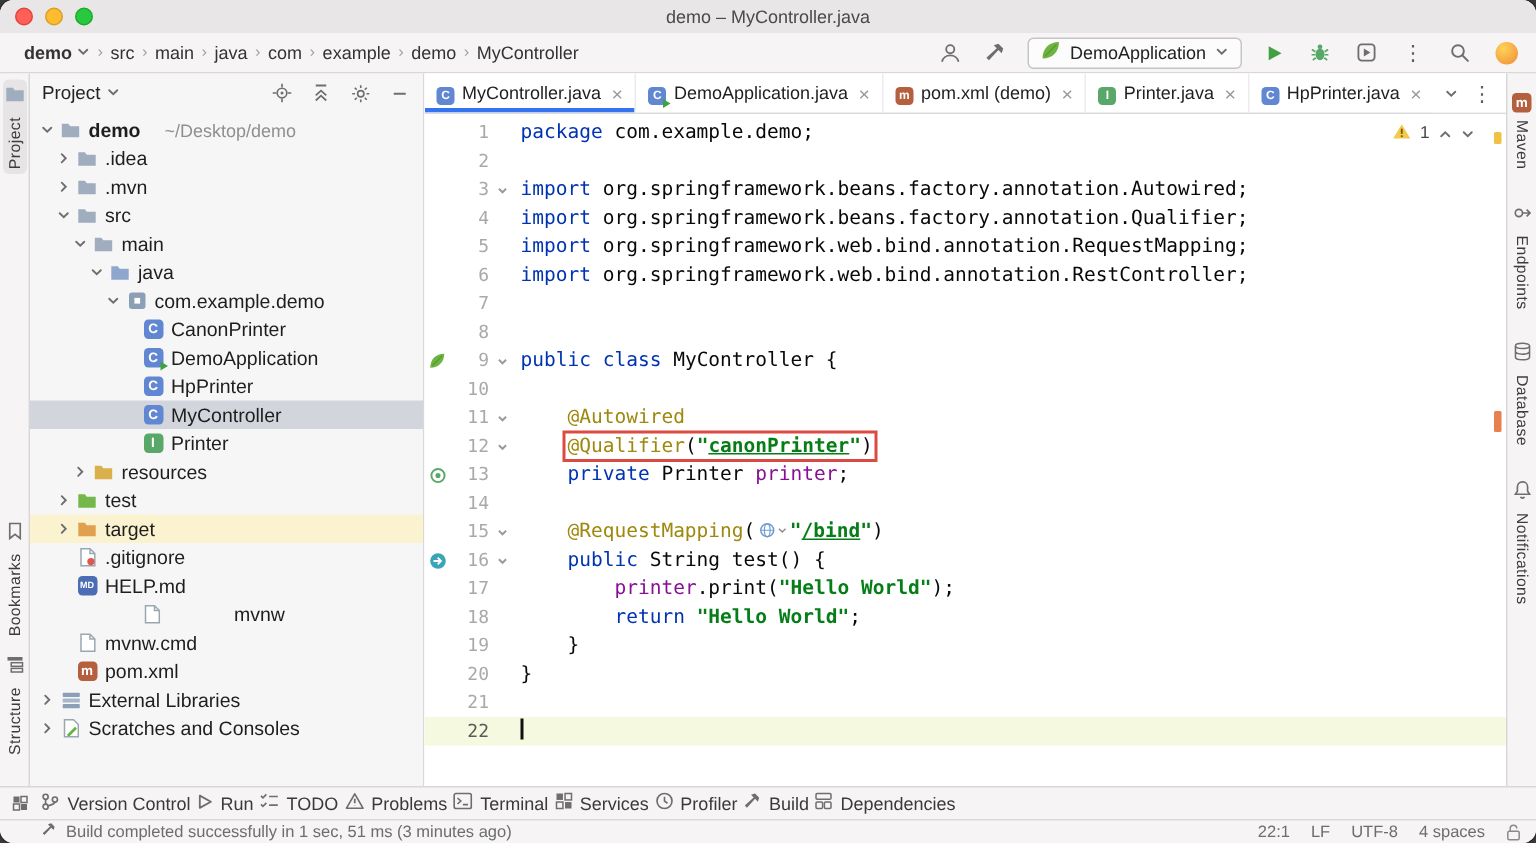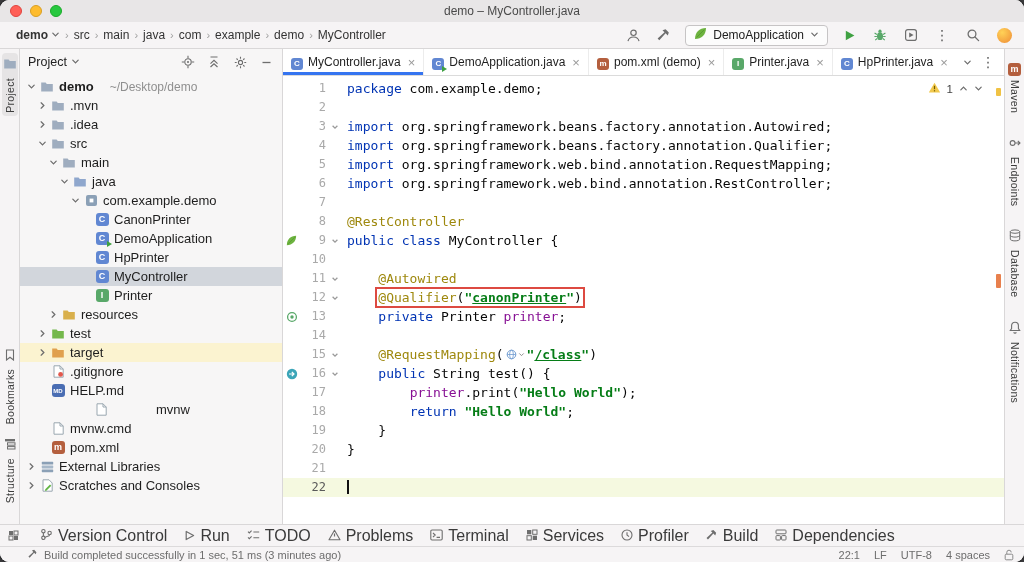--- a/index.html
+++ b/index.html
@@ -71,21 +71,21 @@
 .tk-fld{color:#871094}
 .tk-pl{color:#080808}
 .red-box{outline:2px solid #dd4a41;outline-offset:1px}
 .inlay{display:inline-flex;align-items:center;vertical-align:-1px;margin:0 2px;gap:1px;cursor:pointer}
 .caret{display:inline-block;width:1.5px;height:14px;background:#111;vertical-align:-2px}
 .inspection-widget{position:absolute;top:5px;right:16px;display:flex;align-items:center;gap:6px;font-family:"Liberation Sans",sans-serif;font-size:11.5px;color:#454545;background:rgba(255,255,255,.92);padding:1px 5px;border-radius:4px}
 .iw-btn{cursor:pointer;display:inline-flex;align-items:center}
 .stripe-mark{position:absolute;width:5px;border-radius:1px}
 .stripe-warn{right:3px;top:12px;height:8px;background:#f0c244}
 .stripe-box{right:3px;top:198px;height:14px;background:#e8804d}
-.bottombar{height:22px;background:#f6f4f5;border-top:1px solid #d9d7d8;display:flex;align-items:center;gap:17px;padding:0 12px 0 8px;flex:none;font-size:16px;color:#3a3a3a}
+.bottombar{height:22px;background:#f6f4f5;border-top:1px solid #d9d7d8;display:flex;align-items:center;gap:4px;padding:0 12px 0 8px;flex:none;font-size:12px;color:#3a3a3a}
 .bb-item{display:flex;align-items:center;gap:5px;cursor:pointer;white-space:nowrap}
 .bb-corner{display:inline-flex;align-items:center;margin-right:4px;cursor:pointer}
 .statusbar{height:16px;background:#f6f4f5;border-top:1px solid #dcdadb;display:flex;align-items:center;padding:0 10px 0 28px;flex:none;font-size:11px;color:#6d6d6d}
 .status-left{display:flex;align-items:center;gap:6px;white-space:nowrap}
 .status-right{margin-left:auto;display:flex;align-items:center;gap:14px}
 .st-seg{cursor:pointer;white-space:nowrap;display:inline-flex;align-items:center}
 </style>
 </head>
 <body>
 
@@ -269,34 +269,34 @@
             <span class="tree-chev">
               <svg width="9" height="9" viewBox="0 0 10 10">
                 <path d="M3.5 2L6.5 5 3.5 8" fill="none" stroke="#6e6e6e" stroke-width="1.4" stroke-linecap="round"></path>
               </svg>
             </span>
             <span class="tree-ico">
               <svg width="14" height="12" viewBox="0 0 14 12">
                 <path d="M1.2 1.5H5.6L6.8 3.1H12.8V10.5H1.2Z" fill="#9fadbf"></path>
               </svg>
             </span>
+            <span class="tree-label">.idea</span>
+          </div>
+          <div class="tree-row" style="padding-left: 17px;">
+            <span class="tree-chev">
+              <svg width="9" height="9" viewBox="0 0 10 10">
+                <path d="M3.5 2L6.5 5 3.5 8" fill="none" stroke="#6e6e6e" stroke-width="1.4" stroke-linecap="round"></path>
+              </svg>
+            </span>
+            <span class="tree-ico">
+              <svg width="14" height="12" viewBox="0 0 14 12">
+                <path d="M1.2 1.5H5.6L6.8 3.1H12.8V10.5H1.2Z" fill="#9fadbf"></path>
+              </svg>
+            </span>
             <span class="tree-label">.mvn</span>
-          </div>
-          <div class="tree-row" style="padding-left: 17px;">
-            <span class="tree-chev">
-              <svg width="9" height="9" viewBox="0 0 10 10">
-                <path d="M3.5 2L6.5 5 3.5 8" fill="none" stroke="#6e6e6e" stroke-width="1.4" stroke-linecap="round"></path>
-              </svg>
-            </span>
-            <span class="tree-ico">
-              <svg width="14" height="12" viewBox="0 0 14 12">
-                <path d="M1.2 1.5H5.6L6.8 3.1H12.8V10.5H1.2Z" fill="#9fadbf"></path>
-              </svg>
-            </span>
-            <span class="tree-label">.idea</span>
           </div>
           <div class="tree-row" style="padding-left: 17px;">
             <span class="tree-chev">
               <svg width="9" height="9" viewBox="0 0 10 10">
                 <path d="M2 3.5L5 6.5 8 3.5" fill="none" stroke="#6e6e6e" stroke-width="1.4" stroke-linecap="round"></path>
               </svg>
             </span>
             <span class="tree-ico">
               <svg width="14" height="12" viewBox="0 0 14 12">
                 <path d="M1.2 1.5H5.6L6.8 3.1H12.8V10.5H1.2Z" fill="#9fadbf"></path>
@@ -541,21 +541,21 @@
         <div>
             <div class="cl"><span class="g-ico"></span><span class="g-num">1</span><span class="g-fold"></span><span class="code"><span class="tk-kw">package</span><span class="tk-pl"> com.example.demo;</span></span></div>
             <div class="cl"><span class="g-ico"></span><span class="g-num">2</span><span class="g-fold"></span><span class="code"></span></div>
             <div class="cl"><span class="g-ico"></span><span class="g-num">3</span><span class="g-fold"><svg width="8" height="8" viewBox="0 0 10 10">
                   <path d="M2 3.5L5 6.5 8 3.5" fill="none" stroke="#9a9a9a" stroke-width="1.6"></path>
                 </svg></span><span class="code"><span class="tk-kw">import</span><span class="tk-pl"> org.springframework.beans.factory.annotation.Autowired;</span></span></div>
             <div class="cl"><span class="g-ico"></span><span class="g-num">4</span><span class="g-fold"></span><span class="code"><span class="tk-kw">import</span><span class="tk-pl"> org.springframework.beans.factory.annotation.Qualifier;</span></span></div>
             <div class="cl"><span class="g-ico"></span><span class="g-num">5</span><span class="g-fold"></span><span class="code"><span class="tk-kw">import</span><span class="tk-pl"> org.springframework.web.bind.annotation.RequestMapping;</span></span></div>
             <div class="cl"><span class="g-ico"></span><span class="g-num">6</span><span class="g-fold"></span><span class="code"><span class="tk-kw">import</span><span class="tk-pl"> org.springframework.web.bind.annotation.RestController;</span></span></div>
             <div class="cl"><span class="g-ico"></span><span class="g-num">7</span><span class="g-fold"></span><span class="code"></span></div>
-            <div class="cl"><span class="g-ico"></span><span class="g-num">8</span><span class="g-fold"></span><span class="code"><span class="tk-ann">@RestController</span></span></div>
+            <div class="cl"><span class="g-ico"></span><span class="g-num">8</span><span class="g-fold"></span></div>
             <div class="cl"><span class="g-ico"><svg width="11" height="11" viewBox="0 0 13 13">
                   <path d="M12 1C12 7.6 7.6 12 1 12 1 5.4 5.4 1 12 1z" fill="#6db33f"></path>
                   <path d="M2.6 10.4C5.2 7.8 7.8 5.2 10.4 2.6" stroke="#55962f" stroke-width=".8" fill="none"></path>
                 </svg></span><span class="g-num">9</span><span class="g-fold"><svg width="8" height="8" viewBox="0 0 10 10">
                   <path d="M2 3.5L5 6.5 8 3.5" fill="none" stroke="#9a9a9a" stroke-width="1.6"></path>
                 </svg></span><span class="code"><span class="tk-kw">public</span><span class="tk-pl"> </span><span class="tk-kw">class</span><span class="tk-pl"> MyController {</span></span></div>
             <div class="cl"><span class="g-ico"></span><span class="g-num">10</span><span class="g-fold"></span><span class="code"></span></div>
             <div class="cl"><span class="g-ico"></span><span class="g-num">11</span><span class="g-fold"><svg width="8" height="8" viewBox="0 0 10 10">
                   <path d="M2 3.5L5 6.5 8 3.5" fill="none" stroke="#9a9a9a" stroke-width="1.6"></path>
                 </svg></span><span class="code"><span class="tk-pl">    </span><span class="tk-ann">@Autowired</span></span></div>
@@ -568,21 +568,21 @@
                 </svg></span><span class="g-num">13</span><span class="g-fold"></span><span class="code"><span class="tk-pl">    </span><span class="tk-kw">private</span><span class="tk-pl"> Printer </span><span class="tk-fld">printer</span><span class="tk-pl">;</span></span></div>
             <div class="cl"><span class="g-ico"></span><span class="g-num">14</span><span class="g-fold"></span><span class="code"></span></div>
             <div class="cl"><span class="g-ico"></span><span class="g-num">15</span><span class="g-fold"><svg width="8" height="8" viewBox="0 0 10 10">
                   <path d="M2 3.5L5 6.5 8 3.5" fill="none" stroke="#9a9a9a" stroke-width="1.6"></path>
                 </svg></span><span class="code"><span class="tk-pl">    </span><span class="tk-ann">@RequestMapping</span><span class="tk-pl">(</span><span class="inlay"><svg width="11" height="11" viewBox="0 0 11 11">
                     <circle cx="5.5" cy="5.5" r="4.3" fill="none" stroke="#6f9bd0"></circle>
                     <ellipse cx="5.5" cy="5.5" rx="1.9" ry="4.3" fill="none" stroke="#6f9bd0" stroke-width=".8"></ellipse>
                     <path d="M1.2 5.5h8.6" stroke="#6f9bd0" stroke-width=".8"></path>
                   </svg><svg width="7" height="7" viewBox="0 0 8 8">
                     <path d="M1.5 2.8L4 5.3 6.5 2.8" fill="none" stroke="#8a8a8a" stroke-width="1.1"></path>
-                  </svg></span><span class="tk-str">"</span><span class="tk-strlink">/class</span><span class="tk-str">"</span><span class="tk-pl">)</span></span></div>
+                  </svg></span><span class="tk-str">"</span><span class="tk-strlink">/bind</span><span class="tk-str">"</span><span class="tk-pl">)</span></span></div>
             <div class="cl"><span class="g-ico"><svg width="12" height="12" viewBox="0 0 12 12">
                   <circle cx="6" cy="6" r="5.2" fill="#3ba5b8"></circle>
                   <path d="M3 6h4.6M5.8 3.8L8 6l-2.2 2.2" fill="none" stroke="#fff" stroke-width="1.2"></path>
                 </svg></span><span class="g-num">16</span><span class="g-fold"><svg width="8" height="8" viewBox="0 0 10 10">
                   <path d="M2 3.5L5 6.5 8 3.5" fill="none" stroke="#9a9a9a" stroke-width="1.6"></path>
                 </svg></span><span class="code"><span class="tk-pl">    </span><span class="tk-kw">public</span><span class="tk-pl"> String test() {</span></span></div>
             <div class="cl"><span class="g-ico"></span><span class="g-num">17</span><span class="g-fold"></span><span class="code"><span class="tk-pl">        </span><span class="tk-fld">printer</span><span class="tk-pl">.print(</span><span class="tk-str">"Hello World"</span><span class="tk-pl">);</span></span></div>
             <div class="cl"><span class="g-ico"></span><span class="g-num">18</span><span class="g-fold"></span><span class="code"><span class="tk-pl">        </span><span class="tk-kw">return</span><span class="tk-pl"> </span><span class="tk-str">"Hello World"</span><span class="tk-pl">;</span></span></div>
             <div class="cl"><span class="g-ico"></span><span class="g-num">19</span><span class="g-fold"></span><span class="code"><span class="tk-pl">    }</span></span></div>
             <div class="cl"><span class="g-ico"></span><span class="g-num">20</span><span class="g-fold"></span><span class="code"><span class="tk-pl">}</span></span></div>

